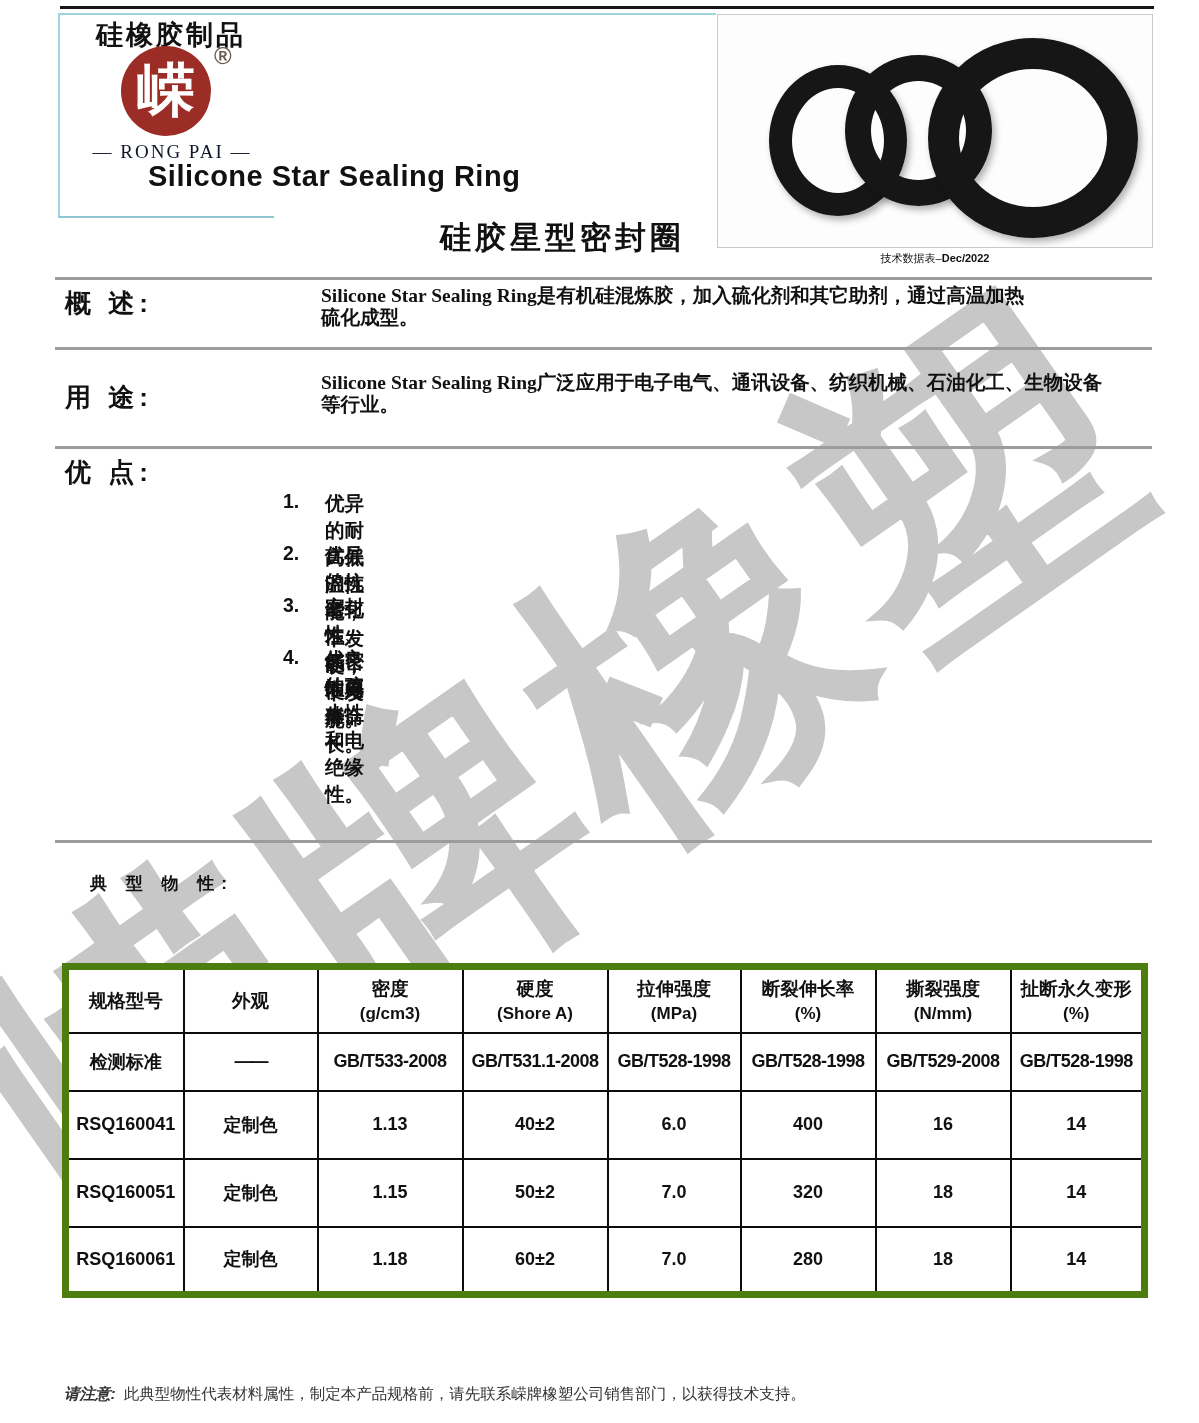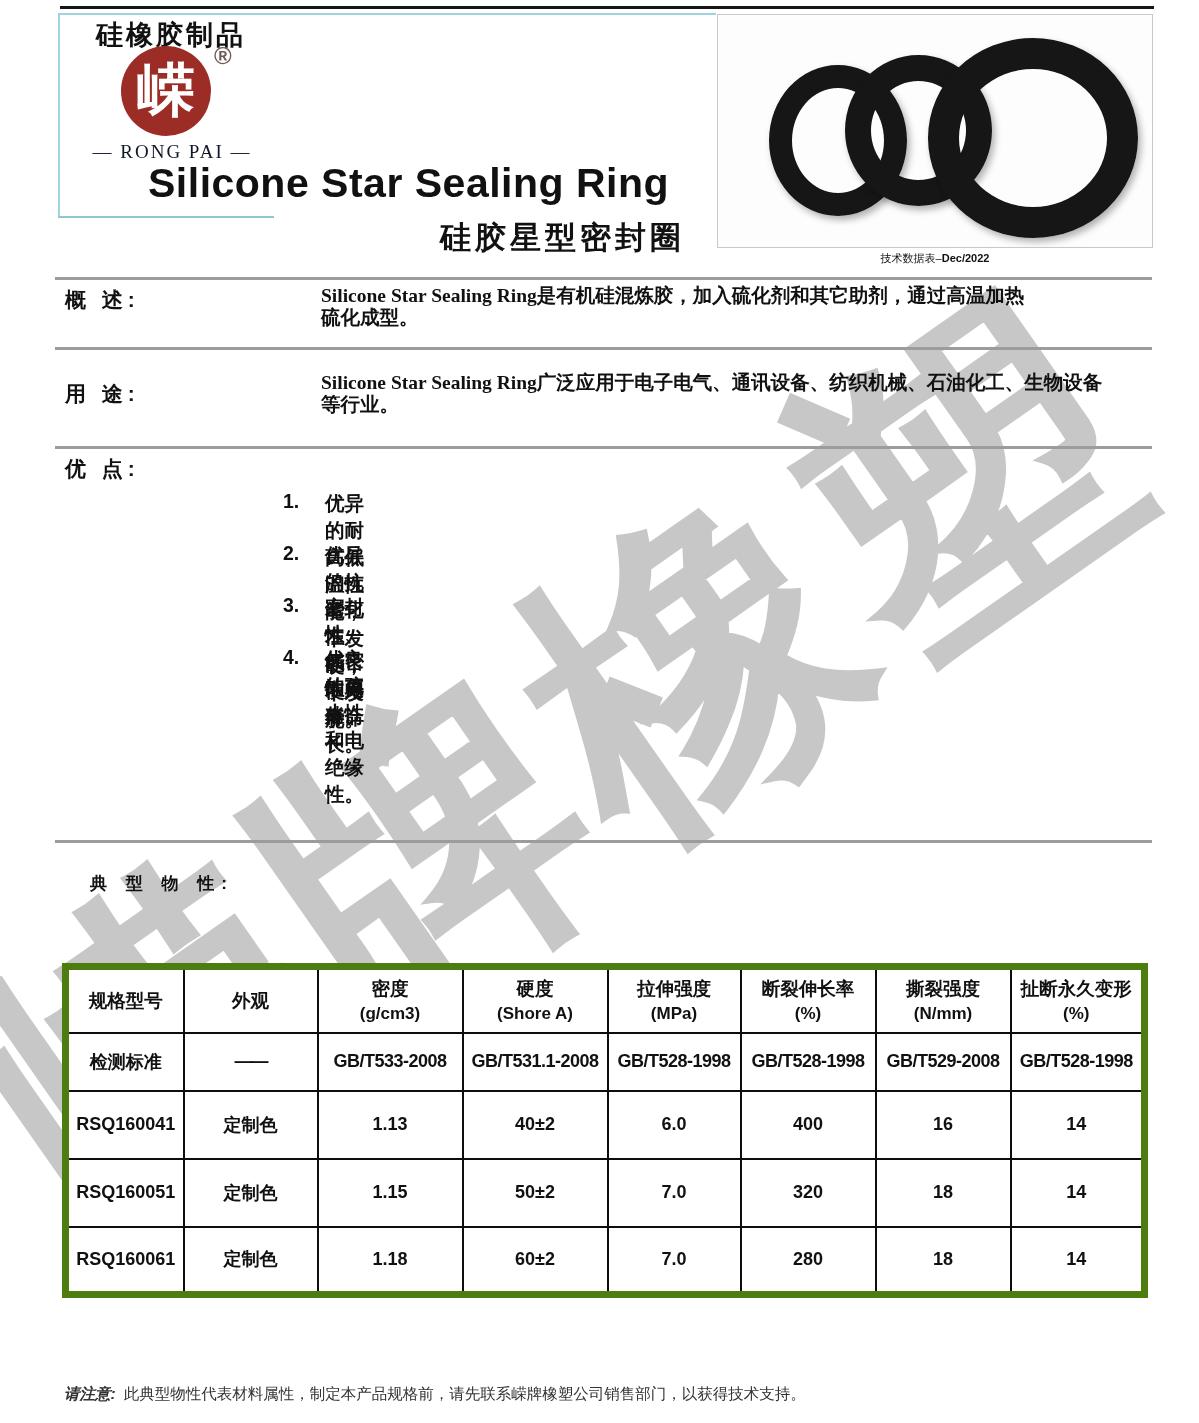--- a/index.html
+++ b/index.html
@@ -27,42 +27,42 @@
   .logo-emblem {
     position:absolute; left:121px; top:46px; width:90px; height:90px; border-radius:50%;
     background:#9c2d26; color:#fff; display:flex; align-items:center; justify-content:center;
     font-size:58px; font-weight:bold;
   }
   .registered { position:absolute; left:214px; top:42px; font-size:24px; color:#6e5a55; font-weight:bold; }
   .brand-latin {
     position:absolute; left:66px; top:141px; width:212px; text-align:center;
     font-family:"Liberation Serif","DejaVu Serif",serif; font-size:19px; letter-spacing:2px; color:#0f172a;
   }
-  .title-en { position:absolute; left:148px; top:160px; font-size:41px; font-weight:bold; letter-spacing:0.5px; }
+  .title-en { position:absolute; left:148px; top:160px; font-size:29px; font-weight:bold; letter-spacing:0.5px; }
   .title-zh { position:absolute; left:440px; top:217px; font-size:31px; font-weight:bold; letter-spacing:4px; }
 
   .photo-box {
     position:absolute; left:717px; top:14px; width:436px; height:234px;
     background:#fdfdfd; border:1px solid #c9c9c9; overflow:hidden;
   }
   .ring { position:absolute; border-radius:50%; border-style:solid; border-color:#161616;
           box-shadow:3px 4px 7px rgba(0,0,0,0.30); }
   .ring-left  { left:51px;  top:50px; width:138px; height:151px; border-width:23px; z-index:1; }
   .ring-mid   { left:127px; top:40px; width:147px; height:151px; border-width:26px; z-index:2; }
   .ring-right { left:210px; top:23px; width:210px; height:200px; border-width:31px; z-index:3; }
 
   .datasheet-caption { position:absolute; left:717px; top:251px; width:436px; text-align:center; font-size:11px; }
   .datasheet-caption b { font-weight:bold; }
 
   
   .divider { position:absolute; left:55px; width:1097px; height:3px; background:#9c9c9c; }
   .d1 { top:277px; } .d2 { top:347px; } .d3 { top:446px; } .d4 { top:840px; }
 
   
-  .sec-label { position:absolute; left:65px; font-size:21px; font-weight:bold; letter-spacing:5px; }
+  .sec-label { position:absolute; left:65px; font-size:26px; font-weight:bold; letter-spacing:5px; }
   .lbl-overview { top:286px; }
   .lbl-usage    { top:380px; }
   .lbl-adv      { top:455px; }
   .sec-body {
     position:absolute; left:321px; width:820px;
     font-family:"Liberation Serif","DejaVu Serif",serif;
     font-size:19.5px; font-weight:bold; line-height:22px;
   }
   .body-overview { top:285px; }
   .body-usage    { top:372px; }

